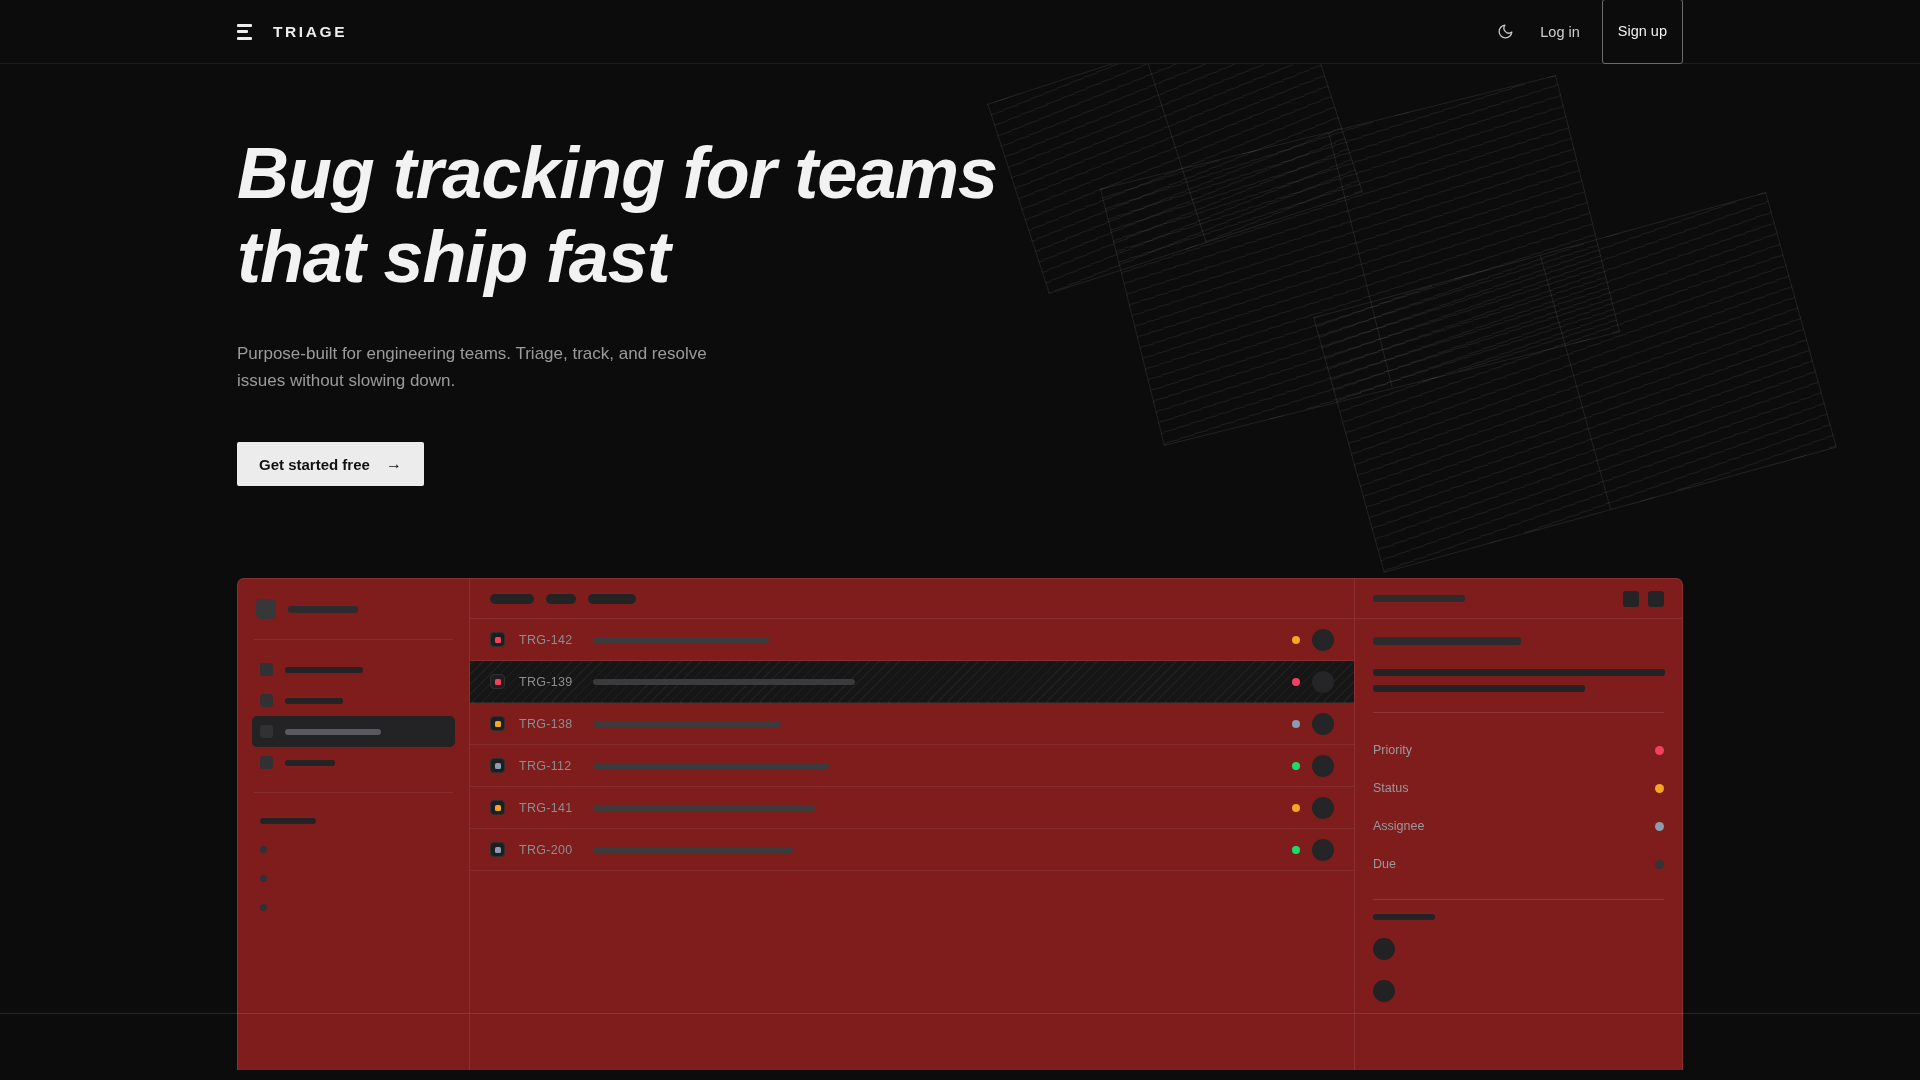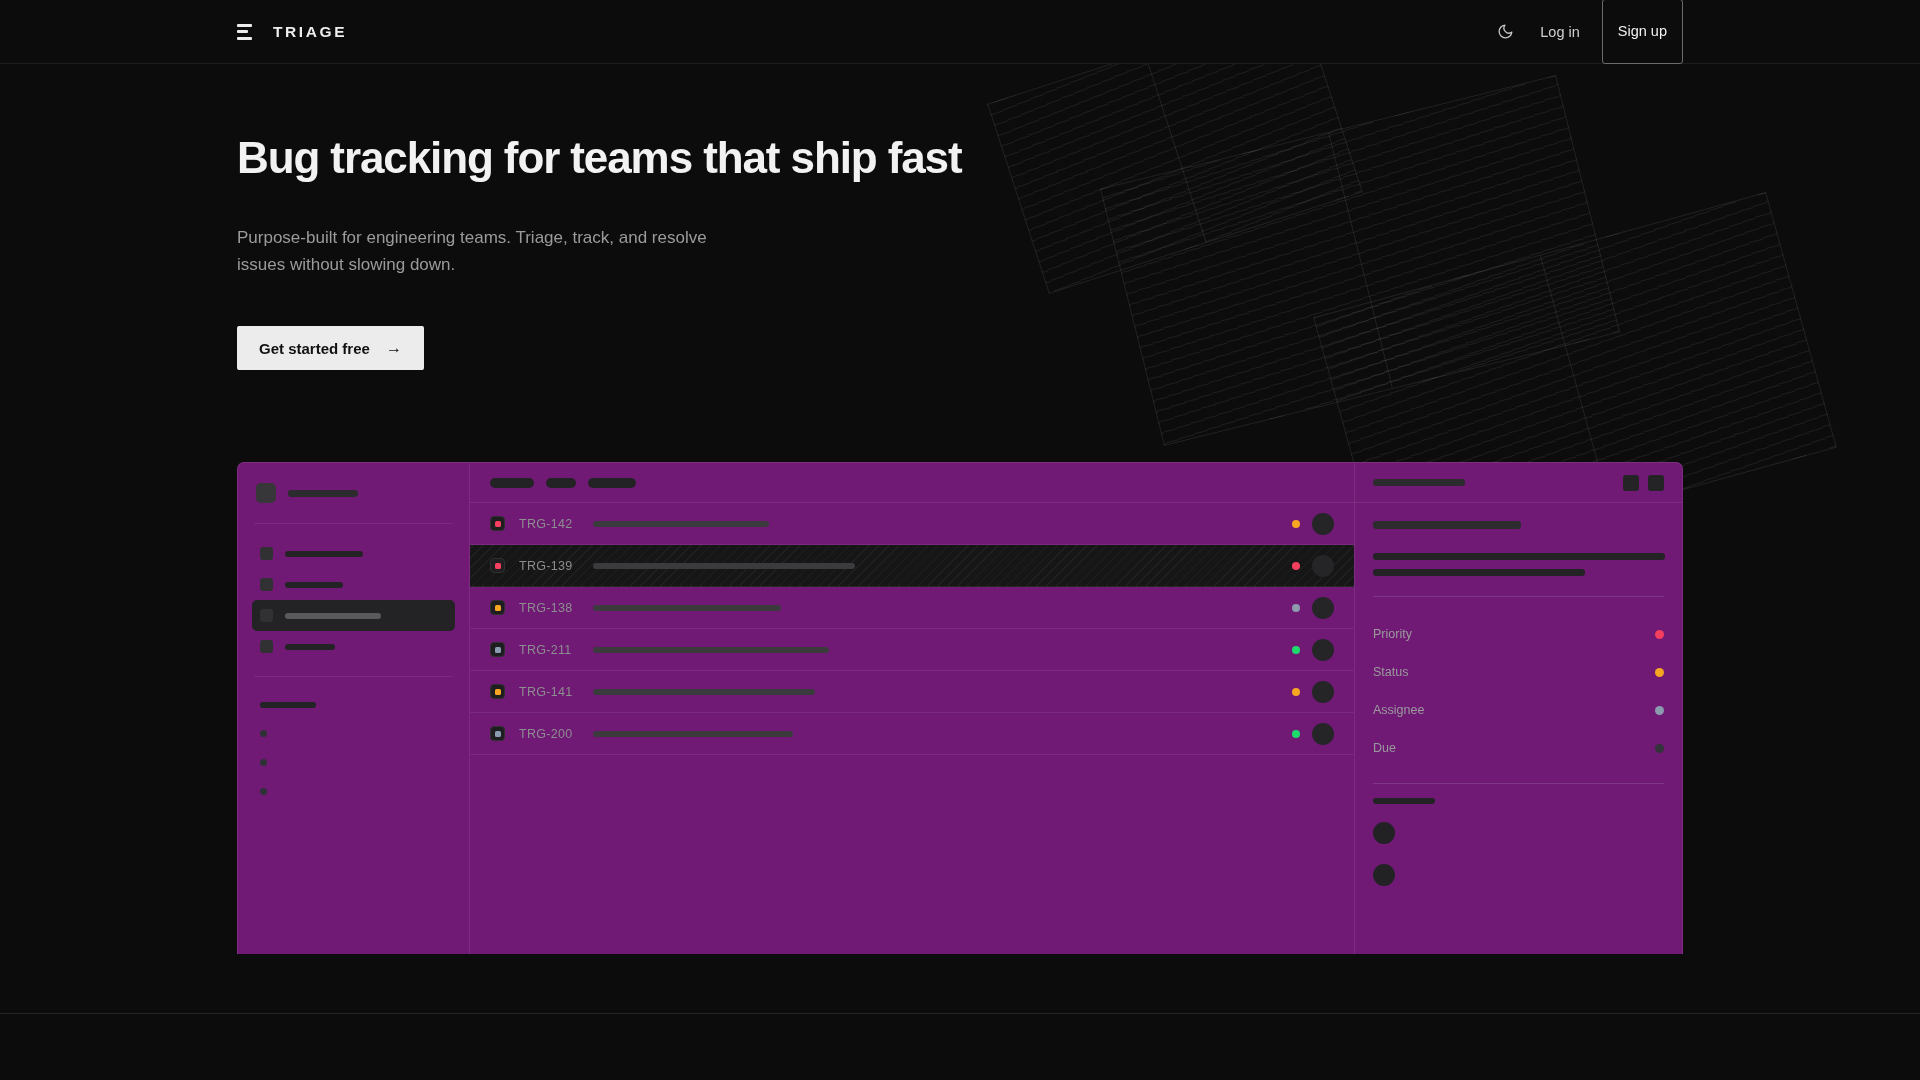--- a/index.html
+++ b/index.html
@@ -53,22 +53,22 @@
   .btn-outline {
     font-size:14.5px; color:#f0f0f0; cursor:pointer;
     border:1px solid #6b6b6b; border-radius:3px;
     padding:24px 15px; background:transparent; line-height:1;
   }
 
   
   .hero { position:relative; z-index:4; padding:0 237px; }
   .headline {
     margin-top:68px;
-    font-size:44px; line-height:1.16; font-weight:bold;
-    color:#f2f2f2; letter-spacing:-1.1px; max-width:760px;
+    font-size:72px; line-height:1.16; font-weight:bold;
+    color:#f2f2f2; letter-spacing:-1.1px; max-width:760px;font-style:italic;
   }
   .subhead {
     margin-top:41px;
     font-size:17px; line-height:1.6; color:#9b9b9b; max-width:480px;
   }
   .cta {
     margin-top:48px; display:inline-flex; align-items:center; gap:16px;
     background:#ececec; color:#111; border:none; cursor:pointer;
     padding:0 22px; height:44px; font-size:15px; font-weight:bold;
     border-radius:2px;
@@ -77,21 +77,21 @@
 
   
   .app {
     position:relative; z-index:4;
     margin:92px 237px 0 237px;
     height:492px;
     display:flex;
     border:1px solid rgba(255,255,255,0.085);
     border-bottom:none;
     border-radius:7px 7px 0 0;
-    background:#701a75;
+    background:#7f1d1d;
     overflow:hidden;
   }
   .sk { background:#2c2c2e; border-radius:3px; display:block; }
   .sk-dim { background:#232325; }
   .sk-bright { background:#5a5a5e; }
 
   
   .app-sidebar { width:232px; border-right:1px solid rgba(255,255,255,0.085); padding:14px 14px 0 14px; flex:none; }
   .sb-brand { display:flex; align-items:center; gap:12px; padding:6px 4px 6px 4px; }
   .sb-sq { width:20px; height:20px; border-radius:5px; background:#37373a; flex:none; }
@@ -274,21 +274,21 @@
           <span class="row-title" style="width:188px;"></span>
           <span class="row-right">
             <span class="status-dot" style="background:#8b9bb0"></span>
             <span class="avatar-c"></span>
           </span>
         </div>
         <div class="row">
           <span class="pri-badge">
             <i style="background:#8b9bb0"></i>
           </span>
-          <span class="row-id">TRG-211</span>
+          <span class="row-id">TRG-112</span>
           <span class="row-title" style="width:236px;"></span>
           <span class="row-right">
             <span class="status-dot" style="background:#1ddb6a"></span>
             <span class="avatar-c"></span>
           </span>
         </div>
         <div class="row">
           <span class="pri-badge">
             <i style="background:#f5a623"></i>
           </span>

